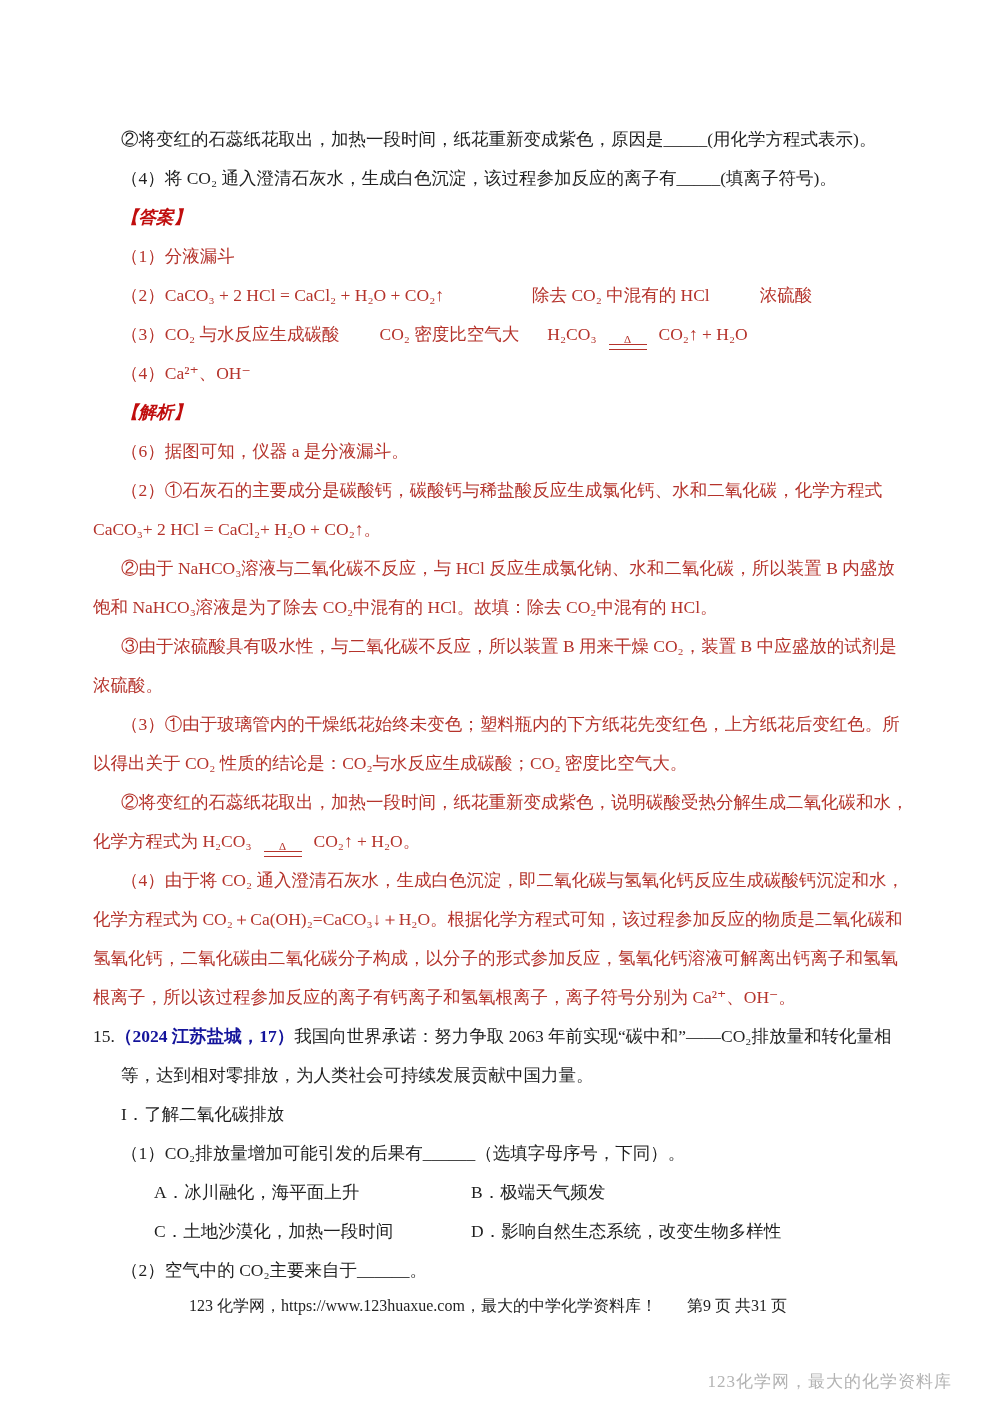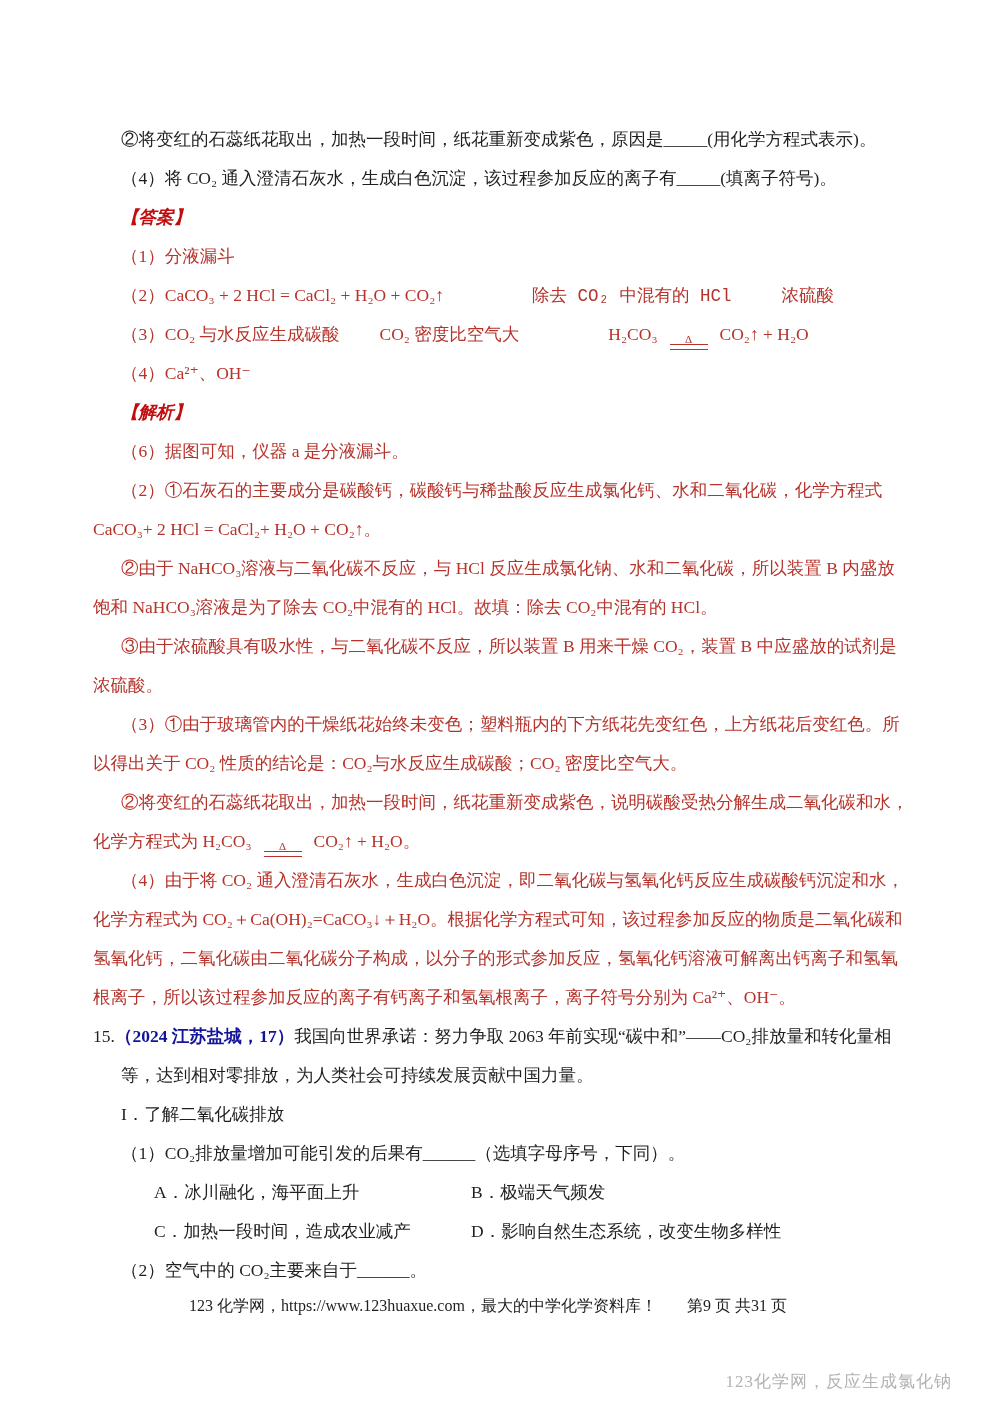--- a/index.html
+++ b/index.html
@@ -21,24 +21,24 @@
     line-height:39px;
     height:39px;
     white-space:nowrap;
   }
   .ind1{padding-left:28px;}
   .run{display:inline;}
   .r{color:var(--answer-red,#b5332b);}
   .rb{color:var(--label-red,#c00d0d);font-weight:bold;font-style:italic;}
   .b{color:var(--source-blue,#14149b);font-weight:bold;}
   .col1{display:inline-block;width:317px;margin-left:33px;}
-  .g1{margin-left:88px;font-family:Liberation Mono, monospace;}
+  .g1{margin-left:88px;}
   .g2{margin-left:50px;}
   .g3{margin-left:40px;}
-  .g4{margin-left:89px;}
+  .g4{margin-left:28px;}
   
   .deq{
     display:inline-flex;flex-direction:column;align-items:center;
     vertical-align:-3px;margin:0 12px;color:var(--answer-red,#b5332b);
   }
   .deq .d-top{font-size:11px;line-height:10px;display:block;}
   .deq .d-bar{
     display:block;width:38px;height:4px;
     border-top:1.6px solid currentColor;border-bottom:1.6px solid currentColor;
   }
@@ -85,22 +85,22 @@
         </span><span class="run r">CO₂↑ + H₂O。</span></div>
       <div class="line ind1"><span class="run r">（4）由于将 CO₂ 通入澄清石灰水，生成白色沉淀，即二氧化碳与氢氧化钙反应生成碳酸钙沉淀和水，</span></div>
       <div class="line"><span class="run r">化学方程式为 CO₂＋Ca(OH)₂=CaCO₃↓＋H₂O。根据化学方程式可知，该过程参加反应的物质是二氧化碳和</span></div>
       <div class="line"><span class="run r">氢氧化钙，二氧化碳由二氧化碳分子构成，以分子的形式参加反应，氢氧化钙溶液可解离出钙离子和氢氧</span></div>
       <div class="line"><span class="run r">根离子，所以该过程参加反应的离子有钙离子和氢氧根离子，离子符号分别为 Ca²⁺、OH⁻。</span></div>
       <div class="line"><span class="run">15.</span><span class="run b">（2024 江苏盐城，17）</span><span class="run">我国向世界承诺：努力争取 2063 年前实现“碳中和”——CO₂排放量和转化量相</span></div>
       <div class="line ind1"><span class="run">等，达到相对零排放，为人类社会可持续发展贡献中国力量。</span></div>
       <div class="line ind1"><span class="run">I．了解二氧化碳排放</span></div>
       <div class="line ind1"><span class="run">（1）CO₂排放量增加可能引发的后果有______（选填字母序号，下同）。</span></div>
       <div class="line ind1"><span class="run col1">A．冰川融化，海平面上升</span><span class="run">B．极端天气频发</span></div>
-      <div class="line ind1"><span class="run col1">C．加热一段时间，造成农业减产</span><span class="run">D．影响自然生态系统，改变生物多样性</span></div>
+      <div class="line ind1"><span class="run col1">C．土地沙漠化，加热一段时间</span><span class="run">D．影响自然生态系统，改变生物多样性</span></div>
       <div class="line ind1"><span class="run">（2）空气中的 CO₂主要来自于______。</span></div>
     </div>
 
   <div id="footer">
     <span>123 化学网，https://www.123huaxue.com，最大的中学化学资料库！</span><span class="pageinfo">第9 页 共31 页</span>
   </div>
 
-  <div id="watermark">123化学网，反应生成氯化钠</div>
+  <div id="watermark">123化学网，最大的化学资料库</div>
 </div>
 
 </body></html>

